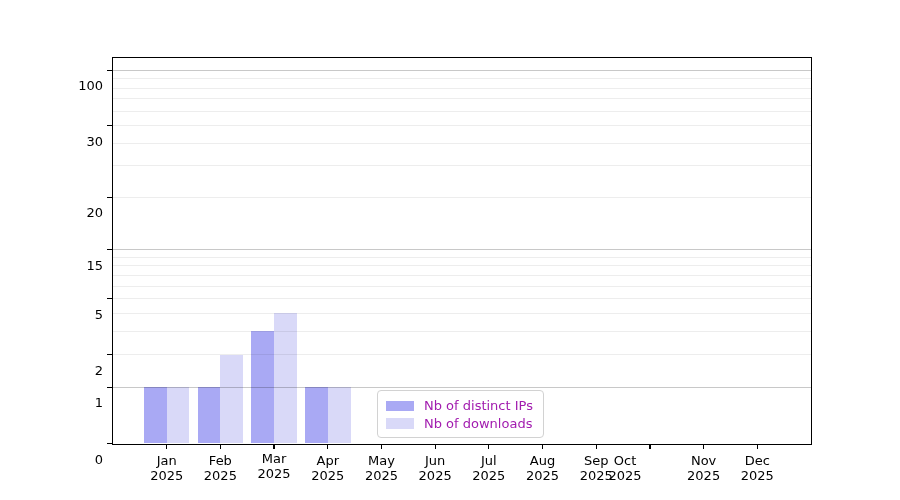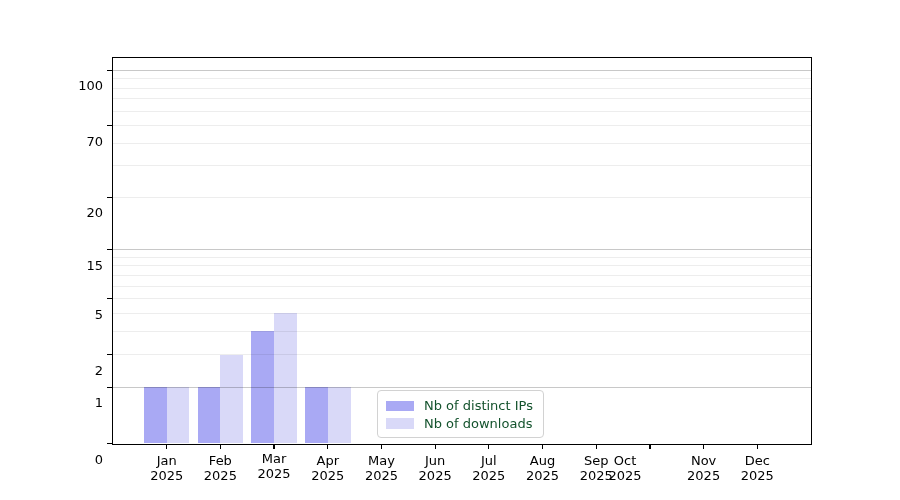--- a/index.html
+++ b/index.html
@@ -27,21 +27,21 @@
     position:absolute;width:70px;text-align:center;
     font-size:13px;line-height:15px;color:#000;z-index:6;
   }
   .legend{
     position:absolute;left:377px;top:390px;width:167px;height:48px;
     box-sizing:border-box;border:1px solid #d2d2d2;border-radius:4px;
     background:#ffffff;z-index:7;padding:6px 10px 0 8px;
   }
   .legend-row{display:flex;align-items:center;height:17.5px;}
   .legend-swatch{width:28px;height:10.5px;flex:0 0 28px;margin-right:10px;}
-  .legend-label{font-size:13px;line-height:17px;white-space:nowrap;color:#14532d;}
+  .legend-label{font-size:13px;line-height:17px;white-space:nowrap;color:#a21caf;}
 </style>
 </head>
 <body>
 
 <div class="figure" id="figure">
 
 
   <div class="plot-box"></div>
 
   <div class="legend">
@@ -88,21 +88,21 @@
     <div class="ylab" style="left: 43px; top: 379.448px;">1</div>
     <div class="ytick" style="left: 106.5px; top: 354.01px; width: 6.5px; height: 1.3px;"></div>
     <div class="ylab" style="left: 43px; top: 346.66px;">2</div>
     <div class="ytick" style="left: 106.5px; top: 297.958px; width: 6.5px; height: 1.3px;"></div>
     <div class="ylab" style="left: 43px; top: 290.608px;">5</div>
     <div class="ytick" style="left: 106.5px; top: 248.943px; width: 6.5px; height: 1.3px;"></div>
     <div class="ylab" style="left: 43px; top: 241.593px;">15</div>
     <div class="ytick" style="left: 106.5px; top: 196.653px; width: 6.5px; height: 1.3px;"></div>
     <div class="ylab" style="left: 43px; top: 189.303px;">20</div>
     <div class="ytick" style="left: 106.5px; top: 124.9px; width: 6.5px; height: 1.3px;"></div>
-    <div class="ylab" style="left: 43px; top: 117.55px;">70</div>
+    <div class="ylab" style="left: 43px; top: 117.55px;">30</div>
     <div class="ytick" style="left: 106.5px; top: 69.6454px; width: 6.5px; height: 1.3px;"></div>
     <div class="ylab" style="left: 43px; top: 62.2954px;">100</div>
     <div class="xtick" style="left: 166.042px; top: 444.8px; width: 1.3px; height: 4.5px;"></div>
     <div class="xlab" style="left: 131.692px; top: 452.5px;">Jan<br>2025</div>
     <div class="xtick" style="left: 219.735px; top: 444.8px; width: 1.3px; height: 4.5px;"></div>
     <div class="xlab" style="left: 185.385px; top: 452.5px;">Feb<br>2025</div>
     <div class="xtick" style="left: 273.427px; top: 444.8px; width: 1.3px; height: 4.5px;"></div>
     <div class="xlab" style="left: 239.077px; top: 451px;">Mar<br>2025</div>
     <div class="xtick" style="left: 327.119px; top: 444.8px; width: 1.3px; height: 4.5px;"></div>
     <div class="xlab" style="left: 292.769px; top: 452.5px;">Apr<br>2025</div>

